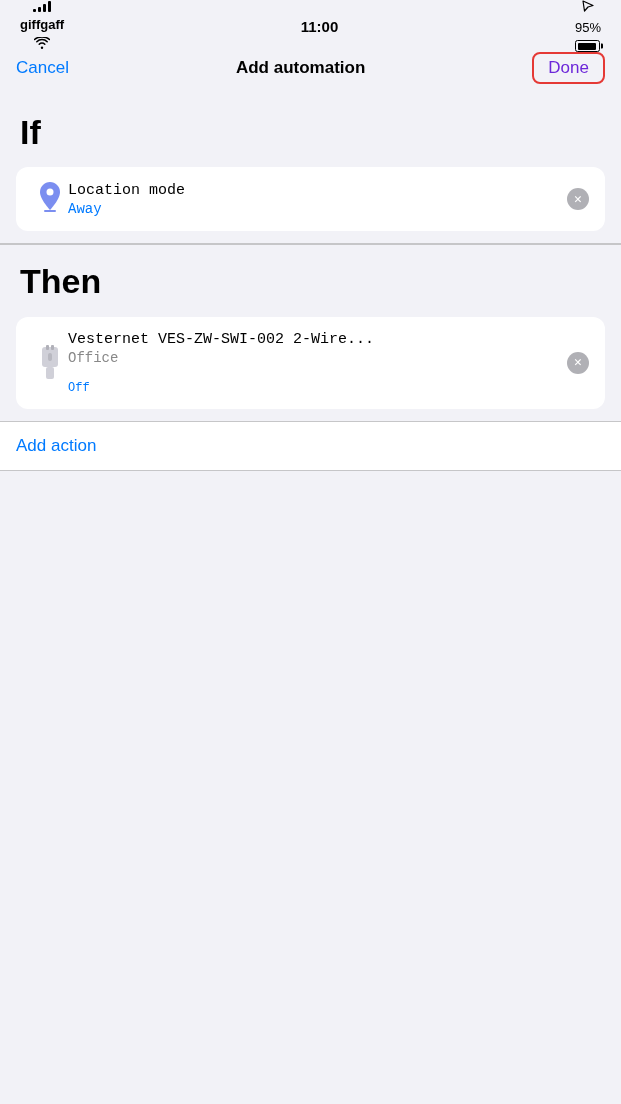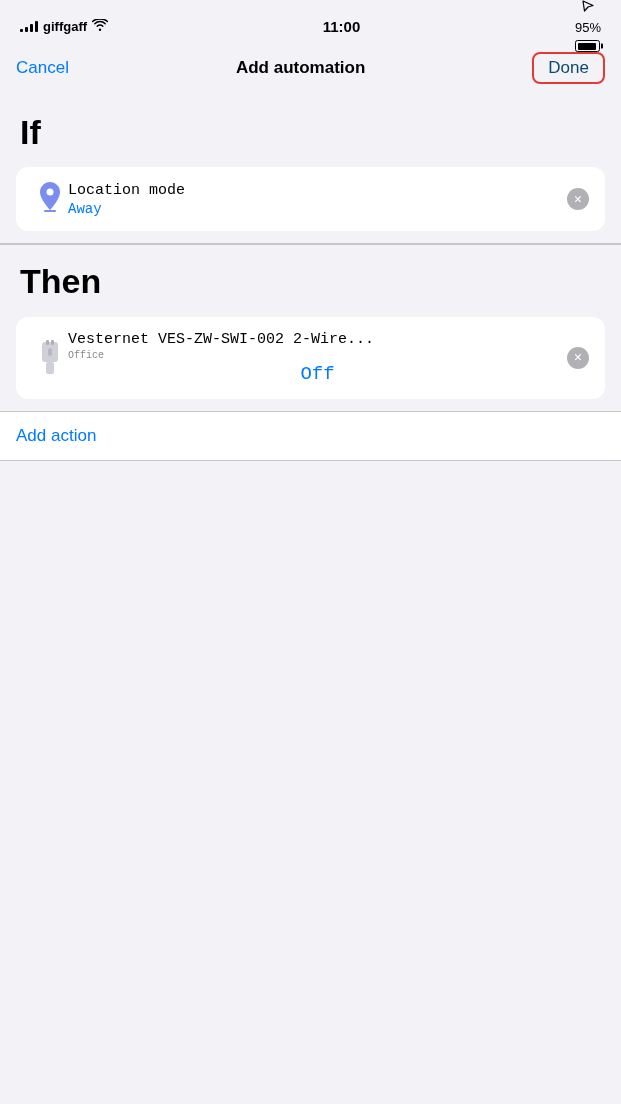--- a/index.html
+++ b/index.html
@@ -21,20 +21,21 @@
       padding: 14px 20px 6px;
       background: #f2f2f7;
       height: 44px;
     }
     .status-left {
       display: flex;
       align-items: center;
       gap: 5px;
       font-size: 13px;
       font-weight: 600;
+      flex-direction: column;
     }
     .signal-bars {
       display: flex;
       align-items: flex-end;
       gap: 2px;
       height: 12px;
     }
     .signal-bar {
       width: 3px;
       background: #000;
@@ -107,21 +108,21 @@
       cursor: pointer;
       padding: 0;
     }
     .nav-title {
       font-size: 17px;
       font-weight: 700;
       color: #000;
     }
     .nav-done {
       font-size: 17px;
-      color: #0c4a6e;
+      color: #6d28d9;
       background: none;
       border: 2px solid #e53935;
       border-radius: 8px;
       padding: 4px 14px;
       cursor: pointer;
       font-weight: 400;
     }
 
     
     .content {
@@ -223,28 +224,27 @@
     .section-divider {
       height: 1px;
       background: #c6c6c8;
     }
 
     
     .then-card .card-title {
       font-size: 15px;
     }
     .then-card .card-room {
-      font-size: 10px;
+      font-size: 14px;
       color: #888;
-      margin-bottom: 2px;
+      margin-bottom: 15px;
     }
     .then-card .card-state {
-      font-size: 19px;
+      font-size: 12px;
       color: #007aff;
-      text-align: center;
     }
 
     
     .bottom-area {
       background: #f2f2f7;
       flex: 1;
       min-height: 350px;
     }
   </style>
 </head>

